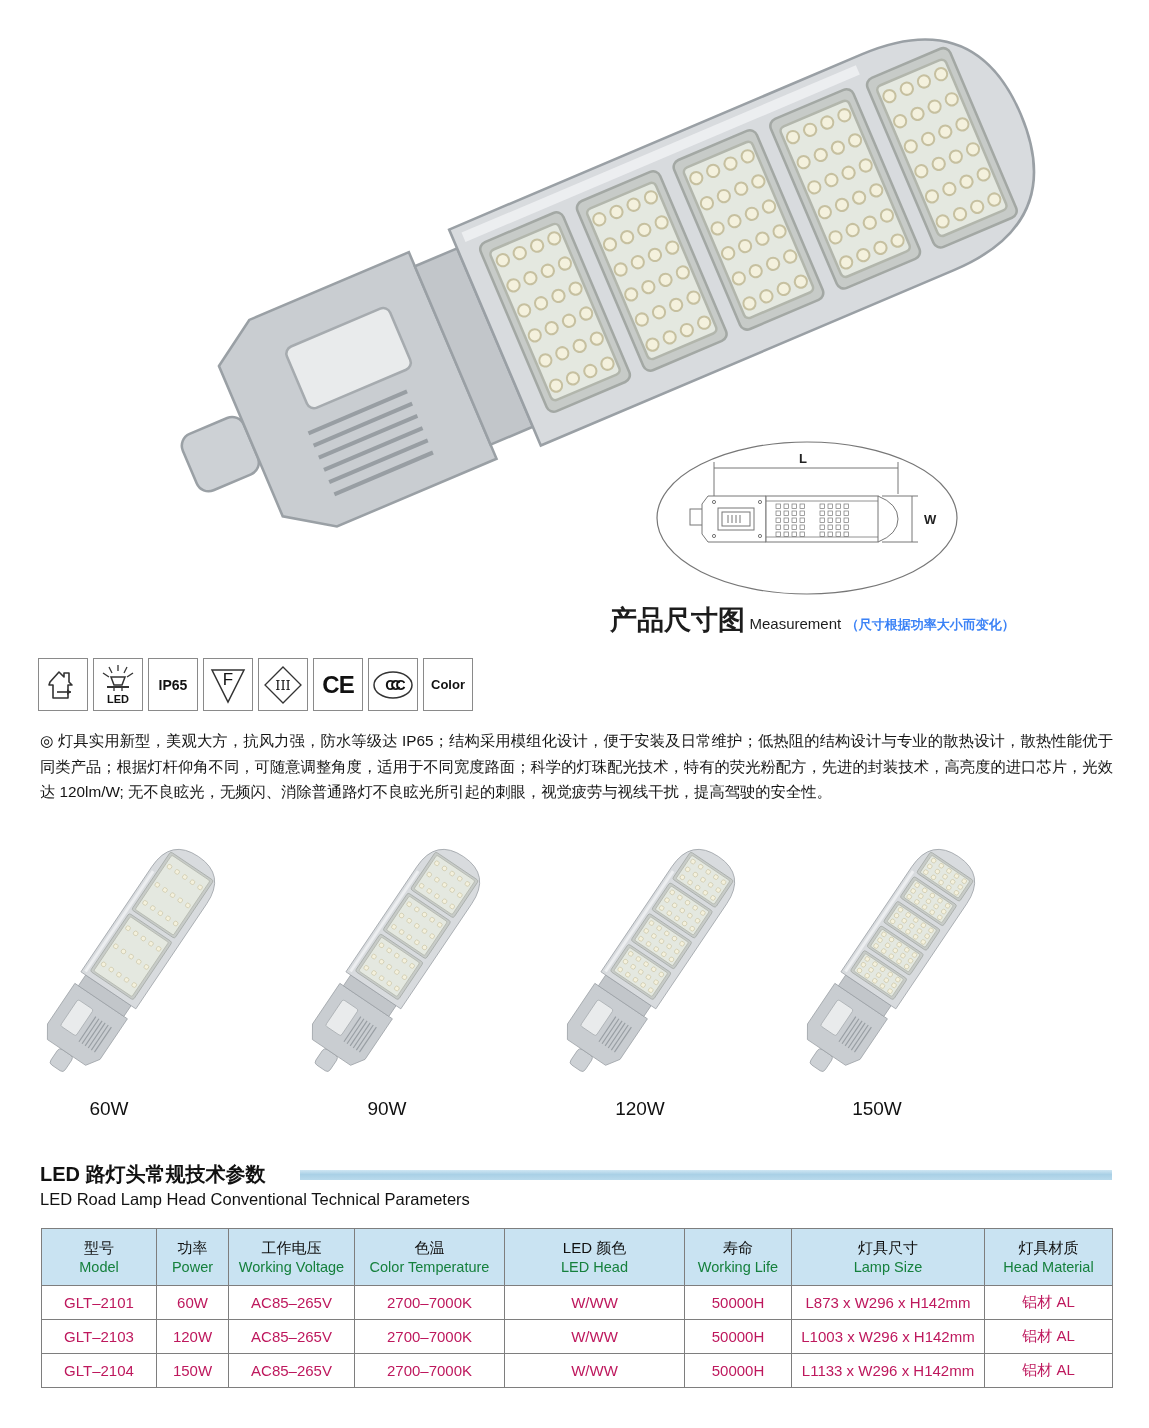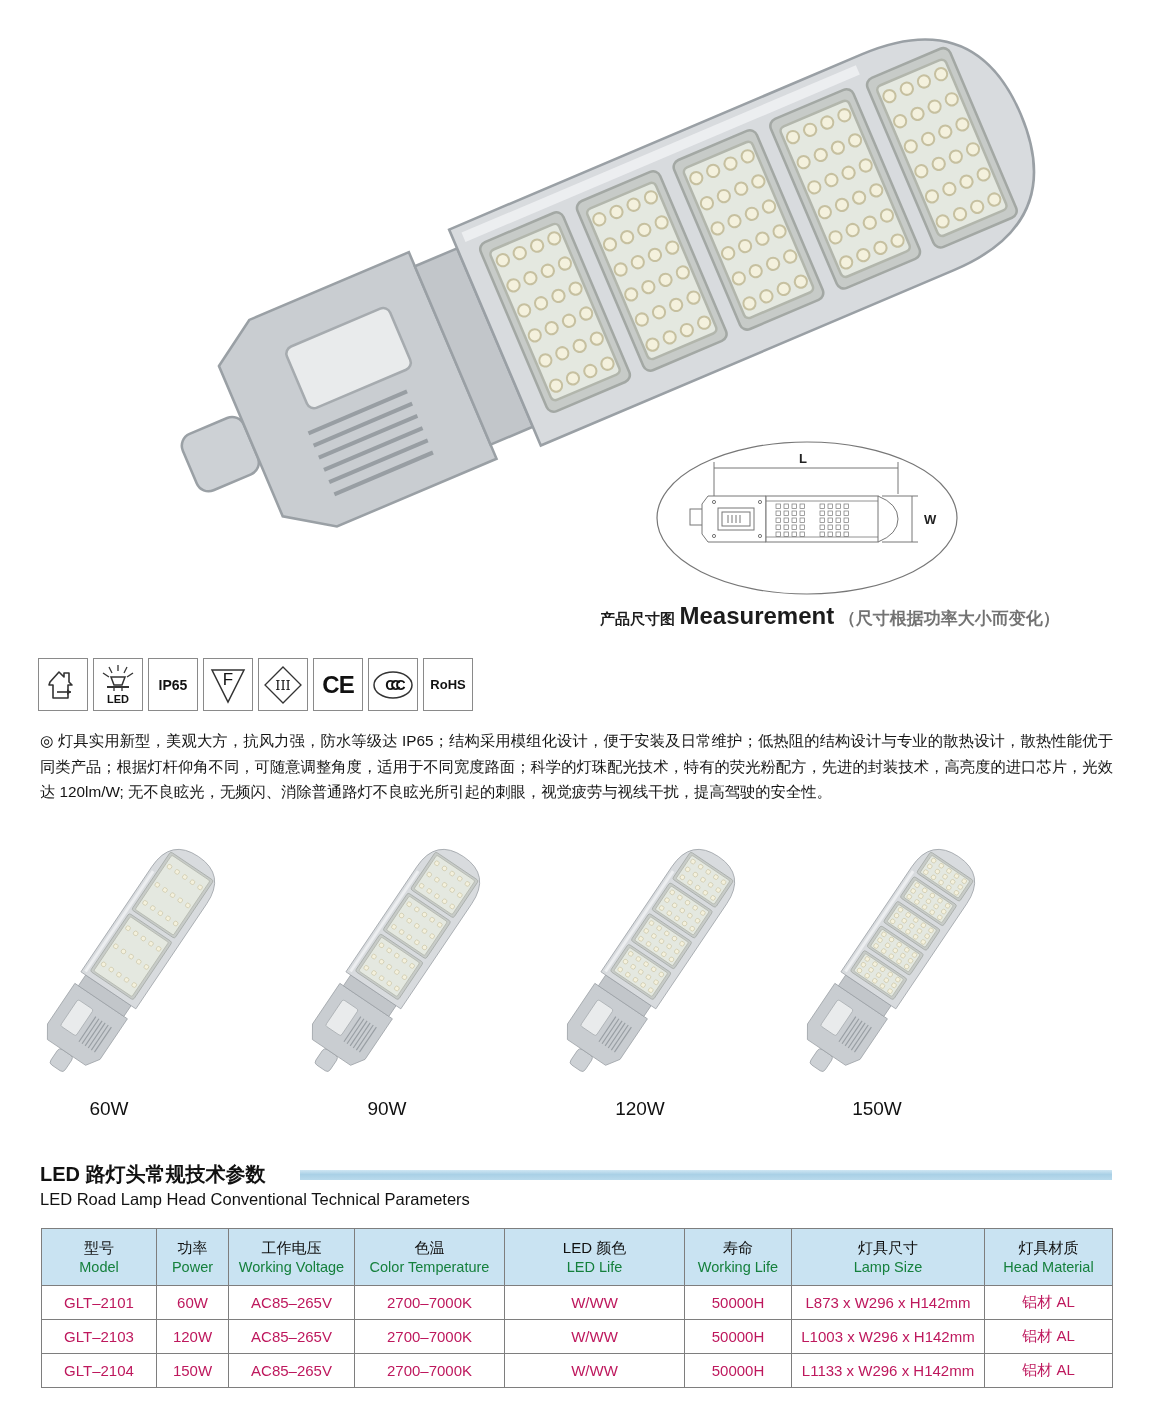--- a/index.html
+++ b/index.html
@@ -3,23 +3,23 @@
 <meta charset="utf-8">
 <style>
   html,body{margin:0;padding:0;background:#fff;}
   .page{position:relative;width:1149px;height:1428px;background:#ffffff;overflow:hidden;
         font-family:"Liberation Sans","DejaVu Sans",sans-serif;color:#1c1c1c;}
   svg{display:block;}
   
   .hero-svg{position:absolute;left:20px;top:0px;}
   .meas-svg{position:absolute;left:650px;top:438px;}
   .meas-caption{position:absolute;left:600px;top:602px;width:520px;white-space:nowrap;}
-  .meas-caption .zh{font-size:15px;font-weight:bold;}
-  .meas-caption .en{font-size:24px;font-weight:bold;}
-  .meas-caption .note{font-size:17px;font-weight:bold;color:#737373;}
+  .meas-caption .zh{font-size:27px;font-weight:bold;margin-left:10px;}
+  .meas-caption .en{font-size:15px;font-weight:normal;}
+  .meas-caption .note{font-size:13px;font-weight:bold;color:#3b82f6;}
   
   .cert-row{position:absolute;left:38px;top:658px;display:flex;gap:5px;}
   .cert-box{width:50px;height:53px;border:1px solid #8a8a8a;background:#fff;display:flex;
             align-items:center;justify-content:center;box-sizing:border-box;}
   .cert-text{font-size:14px;font-weight:bold;color:#111;letter-spacing:0px;text-align:right;}
   
   .desc{position:absolute;left:40px;top:728px;width:1073px;margin:0;font-size:15.3px;
         line-height:25.5px;text-align:justify;color:#151515;}
   
   .thumb{position:absolute;width:240px;height:260px;}
@@ -316,21 +316,21 @@
         <text x="21" y="23" font-size="24" font-weight="bold" fill="#111" text-anchor="middle" letter-spacing="-1" font-family="&quot;Liberation Sans&quot;,&quot;DejaVu Sans&quot;,sans-serif">CE</text>
       </svg>
     </div>
     <div class="cert-box">
       <svg width="44" height="32" viewBox="0 0 44 32">
         <ellipse cx="22" cy="16" rx="19" ry="13" fill="none" stroke="#333" stroke-width="1.5"></ellipse>
         <text x="22" y="21" font-size="14" font-weight="bold" fill="#111" text-anchor="middle" letter-spacing="-5" font-family="&quot;Liberation Sans&quot;,&quot;DejaVu Sans&quot;,sans-serif">CCC</text>
       </svg>
     </div>
     <div class="cert-box">
-      <span class="cert-text" style="font-size:13px">RoHS</span>
+      <span class="cert-text" style="font-size:13px">Color</span>
     </div>
   </div>
 
   <p class="desc">◎ 灯具实用新型，美观大方，抗风力强，防水等级达 IP65；结构采用模组化设计，便于安装及日常维护；低热阻的结构设计与专业的散热设计，散热性能优于同类产品；根据灯杆仰角不同，可随意调整角度，适用于不同宽度路面；科学的灯珠配光技术，特有的荧光粉配方，先进的封装技术，高亮度的进口芯片，光效达 120lm/W; 无不良眩光，无频闪、消除普通路灯不良眩光所引起的刺眼，视觉疲劳与视线干扰，提高驾驶的安全性。</p>
 
   <div class="thumb" style="left:30px;top:835px">
     <svg width="240" height="260" viewBox="0 0 240 260">
         <g class="lamp-art thumb-art" transform="translate(-5,212) rotate(-56) scale(0.72)">
           <rect x="0" y="40" width="26" height="24" rx="5" fill="#cdd1d5" stroke="#9aa0a5"></rect>
           <path d="M26 20 L44 8 H112 V96 H44 L26 84 Z" fill="#c9cdd1" stroke="#9aa0a5"></path>
@@ -673,21 +673,21 @@
         <th>
             <div class="th-zh">工作电压</div>
             <div class="th-en">Working Voltage</div>
           </th>
         <th>
             <div class="th-zh">色温</div>
             <div class="th-en">Color Temperature</div>
           </th>
         <th>
             <div class="th-zh">LED 颜色</div>
-            <div class="th-en">LED Life</div>
+            <div class="th-en">LED Head</div>
           </th>
         <th>
             <div class="th-zh">寿命</div>
             <div class="th-en">Working Life</div>
           </th>
         <th>
             <div class="th-zh">灯具尺寸</div>
             <div class="th-en">Lamp Size</div>
           </th>
         <th>

